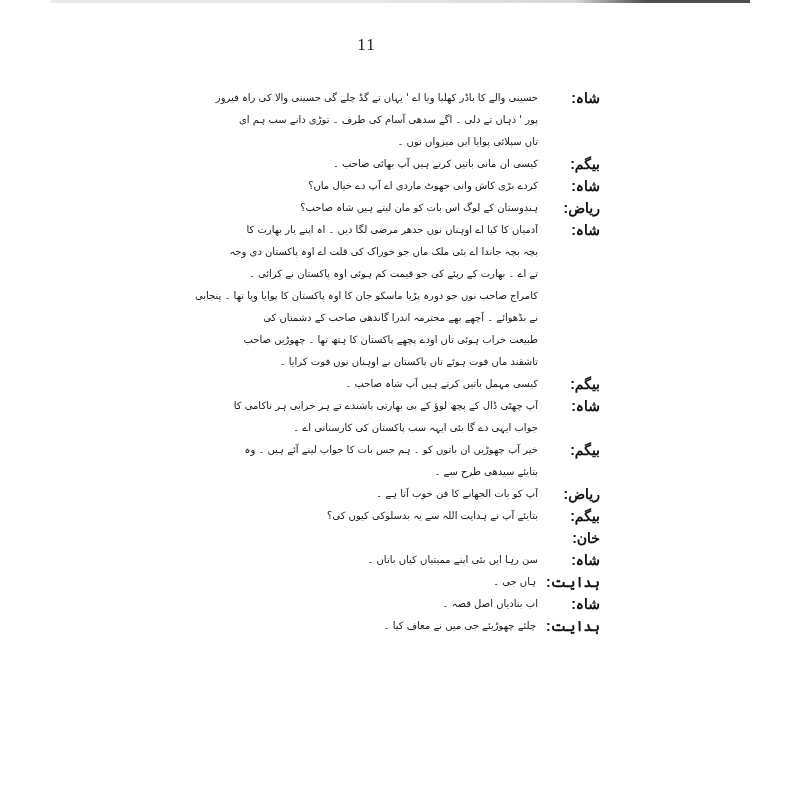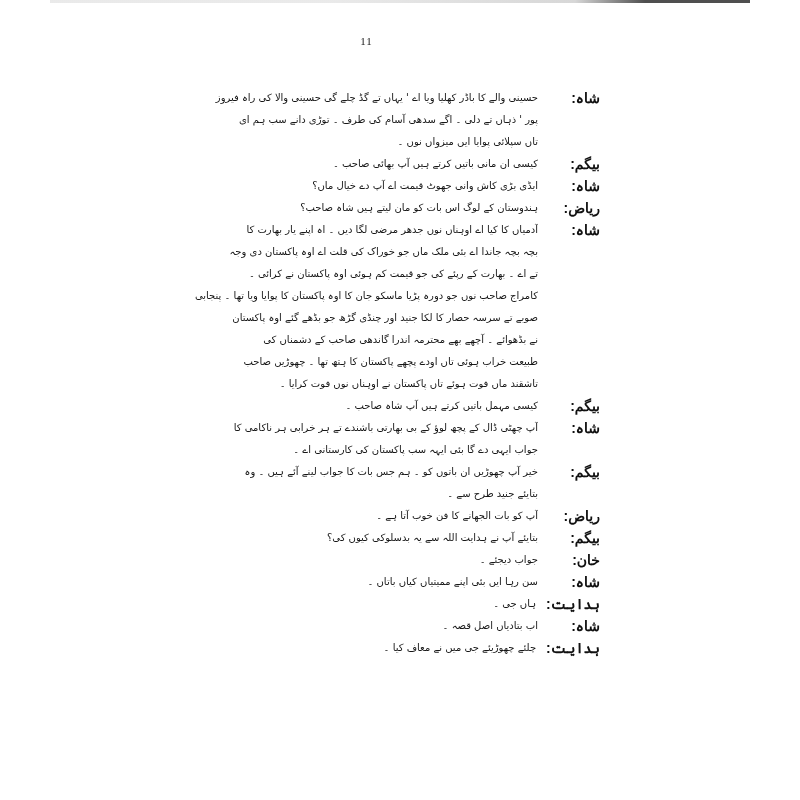--- a/index.html
+++ b/index.html
@@ -32,21 +32,21 @@
       background: linear-gradient(to right, #e6e6e6 0%, #e6e6e6 40%, #d0d0d0 75%, #303030 85%, #303030 100%);
       opacity: 0.85;
     }
     .page-number {
       position: absolute;
       top: 35px;
       left: 0;
       width: 733px;
       text-align: center;
       font-family: "Liberation Serif", serif;
-      font-size: 11px;
+      font-size: 17px;
       color: #222;
       letter-spacing: 1px;
     }
     .script {
       position: absolute;
       top: 87px;
       left: 180px;
       width: 420px;
       direction: rtl;
     }
@@ -106,37 +106,36 @@
     </div>
     <div class="entry short">
       <div class="speaker">بیگم</div>
       <div class="dialogue">
         <div class="line">کیسی ان مانی باتیں کرتے ہیں آپ بھائی صاحب ۔</div>
       </div>
     </div>
     <div class="entry short">
       <div class="speaker">شاہ</div>
       <div class="dialogue">
-        <div class="line">ایڈی بڑی کاش وانی جھوٹ قیمت اے آپ دے خیال ماں؟</div>
+        <div class="line">کردے بڑی کاش وانی جھوٹ ماردی اے آپ دے خیال ماں؟</div>
       </div>
     </div>
     <div class="entry short">
       <div class="speaker">ریاض</div>
       <div class="dialogue">
         <div class="line">ہندوستان کے لوگ اس بات کو مان لیتے ہیں شاہ صاحب؟</div>
       </div>
     </div>
     <div class="entry">
       <div class="speaker">شاہ</div>
       <div class="dialogue">
         <div class="line">آدمیاں کا کیا اے اوہناں نوں جدھر مرضی لگا دیں ۔ اہ اپنے یار بھارت کا</div>
         <div class="line">بچہ بچہ جاندا اے بئی ملک ماں جو خوراک کی قلت اے اوہ پاکستان دی وجہ</div>
         <div class="line">تے اے ۔ بھارت کے رپئے کی جو قیمت کم ہوئی اوہ پاکستان نے کرائی ۔</div>
         <div class="line">کامراج صاحب نوں جو دورہ پڑیا ماسکو جان کا اوہ پاکستان کا پوایا ویا تھا ۔ پنجابی</div>
-        <div class="line">صوبے تے سرسہ حصار کا لکا جنید اور چنڈی گڑھ جو بڈھے گئے اوہ پاکستان</div>
         <div class="line">نے بڈھوائے ۔ آچھے بھے محترمہ اندرا گاندھی صاحب کے دشمناں کی</div>
         <div class="line">طبیعت خراب ہوئی تاں اودے پچھے پاکستان کا ہتھ تھا ۔ چھوڑیں صاحب</div>
         <div class="line">تاشقند ماں فوت ہوئے تاں پاکستان نے اوہناں نوں فوت کرایا ۔</div>
       </div>
     </div>
     <div class="entry short">
       <div class="speaker">بیگم</div>
       <div class="dialogue">
         <div class="line">کیسی مہمل باتیں کرتے ہیں آپ شاہ صاحب ۔</div>
       </div>
@@ -145,40 +144,37 @@
       <div class="speaker">شاہ</div>
       <div class="dialogue">
         <div class="line">آپ چھٹی ڈال کے پچھ لوؤ کے بی بھارتی باشندے تے ہر خرابی ہر ناکامی کا</div>
         <div class="line">جواب ایہی دے گا بئی ایہہ سب پاکستان کی کارستانی اے ۔</div>
       </div>
     </div>
     <div class="entry">
       <div class="speaker">بیگم</div>
       <div class="dialogue">
         <div class="line">خیر آپ چھوڑیں ان باتوں کو ۔ ہم جس بات کا جواب لینے آئے ہیں ۔ وہ</div>
-        <div class="line">بتایئے جنید طرح سے ۔</div>
+        <div class="line">بتایئے سیدھی طرح سے ۔</div>
       </div>
     </div>
     <div class="entry short">
       <div class="speaker">ریاض</div>
       <div class="dialogue">
         <div class="line">آپ کو بات الجھانے کا فن خوب آتا ہے ۔</div>
       </div>
     </div>
     <div class="entry short">
       <div class="speaker">بیگم</div>
       <div class="dialogue">
         <div class="line">بتایئے آپ نے ہدایت اللہ سے یہ بدسلوکی کیوں کی؟</div>
       </div>
     </div>
     <div class="entry short">
       <div class="speaker">خان</div>
-      <div class="dialogue">
-        <div class="line">جواب دیجئے ۔</div>
-      </div>
     </div>
     <div class="entry short">
       <div class="speaker">شاہ</div>
       <div class="dialogue">
         <div class="line">سن رہا ایں بئی اپنے ممیتیاں کیاں باتاں ۔</div>
       </div>
     </div>
     <div class="entry short">
       <div class="speaker">ہدایت</div>
       <div class="dialogue">

